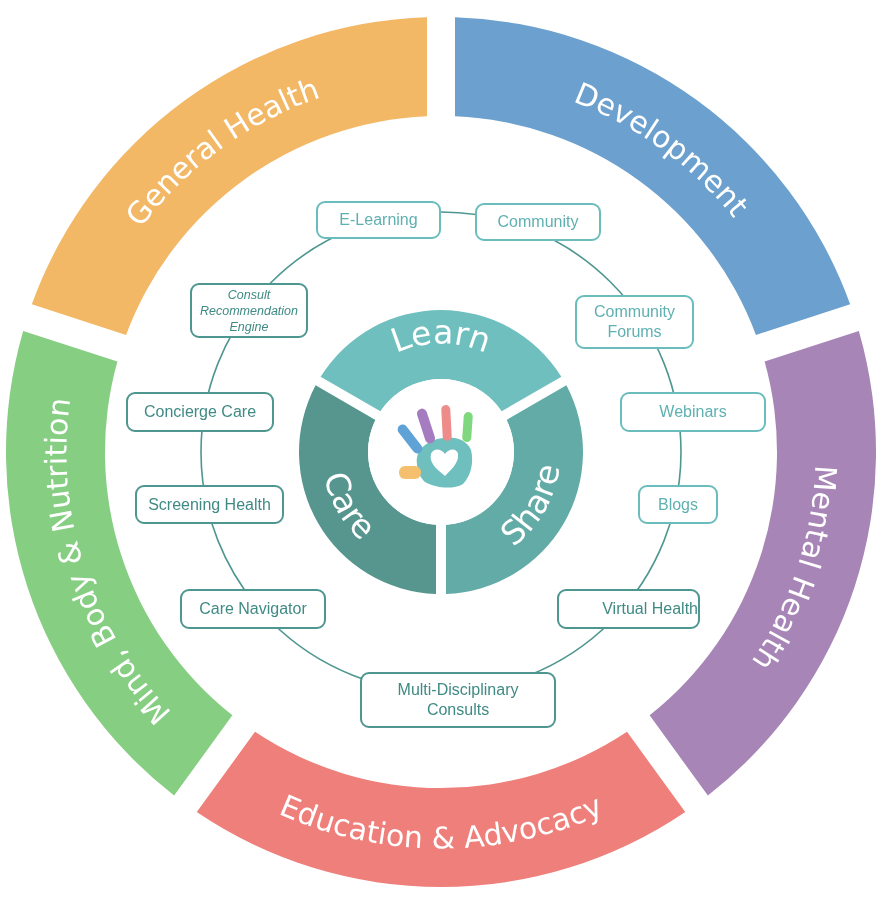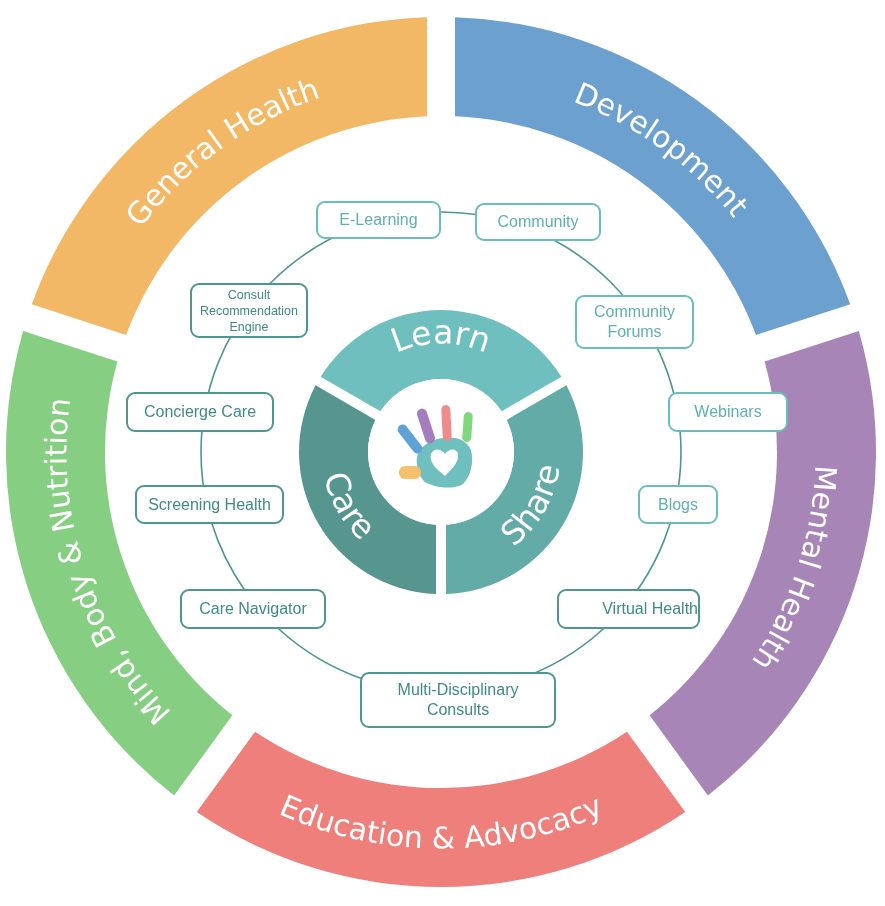--- a/index.html
+++ b/index.html
@@ -6,21 +6,21 @@
   body { width: 885px; height: 906px; position: relative; overflow: hidden;
          font-family: "Liberation Sans", "DejaVu Sans", sans-serif; }
   #diagram { position: absolute; left: 0; top: 0; }
   .seg-label { font-family: "DejaVu Sans", sans-serif; fill: #ffffff; font-size: 30px; }
   .core-label { font-family: "DejaVu Sans", sans-serif; fill: #ffffff; font-size: 33px; }
   .node { position: absolute; box-sizing: border-box; background: #ffffff;
           border: 2px solid #4e9690; border-radius: 9px; display: flex;
           align-items: center; justify-content: center; text-align: center;
           color: #3f8a84; font-size: 16px; line-height: 20px; cursor: pointer; }
   .node.light { border-color: #6bbdbd; color: #5fb0b0; }
-  .node.small { font-size: 12.5px; line-height: 16px; }
+  .node.small { font-size: 12.5px; line-height: 16px; font-style: italic; }
   .node span { white-space: pre-line; }
 </style>
 </head>
 <body>
 
 <svg id="diagram" width="885" height="906" viewBox="0 0 885 906">
   <defs id="defs">
       <path id="outer-path-0" d="M89.08511351567728,323.9134563245371 A374.5,374.5 0 0 1 427.93013848491313,77.72813528134867" fill="none"></path>
       <path id="outer-path-1" d="M454.06986151508676,77.72813528134861 A374.5,374.5 0 0 1 792.9148864843228,323.91345632453715" fill="none"></path>
       <path id="outer-path-2" d="M800.9925051289003,348.77381024653357 A374.5,374.5 0 0 1 671.5652225094592,747.1100272257172" fill="none"></path>
@@ -74,21 +74,21 @@
 Recommendation
 Engine</span>
   </div>
 <div class="node light" id="node-3" style="left:575px;top:295px;width:119px;height:54px;">
     <span>Community
 Forums</span>
   </div>
 <div class="node" id="node-4" style="left:126px;top:392px;width:148px;height:40px;">
     <span>Concierge Care</span>
   </div>
-<div class="node light" id="node-5" style="left:620px;top:392px;width:120px;height:40px;margin-left:48px;">
+<div class="node light" id="node-5" style="left:620px;top:392px;width:146px;height:40px;">
     <span>Webinars</span>
   </div>
 <div class="node" id="node-6" style="left:135px;top:485px;width:149px;height:39px;">
     <span>Screening Health</span>
   </div>
 <div class="node light" id="node-7" style="left:638px;top:485px;width:80px;height:39px;">
     <span>Blogs</span>
   </div>
 <div class="node" id="node-8" style="left:180px;top:589px;width:146px;height:40px;">
     <span>Care Navigator</span>

